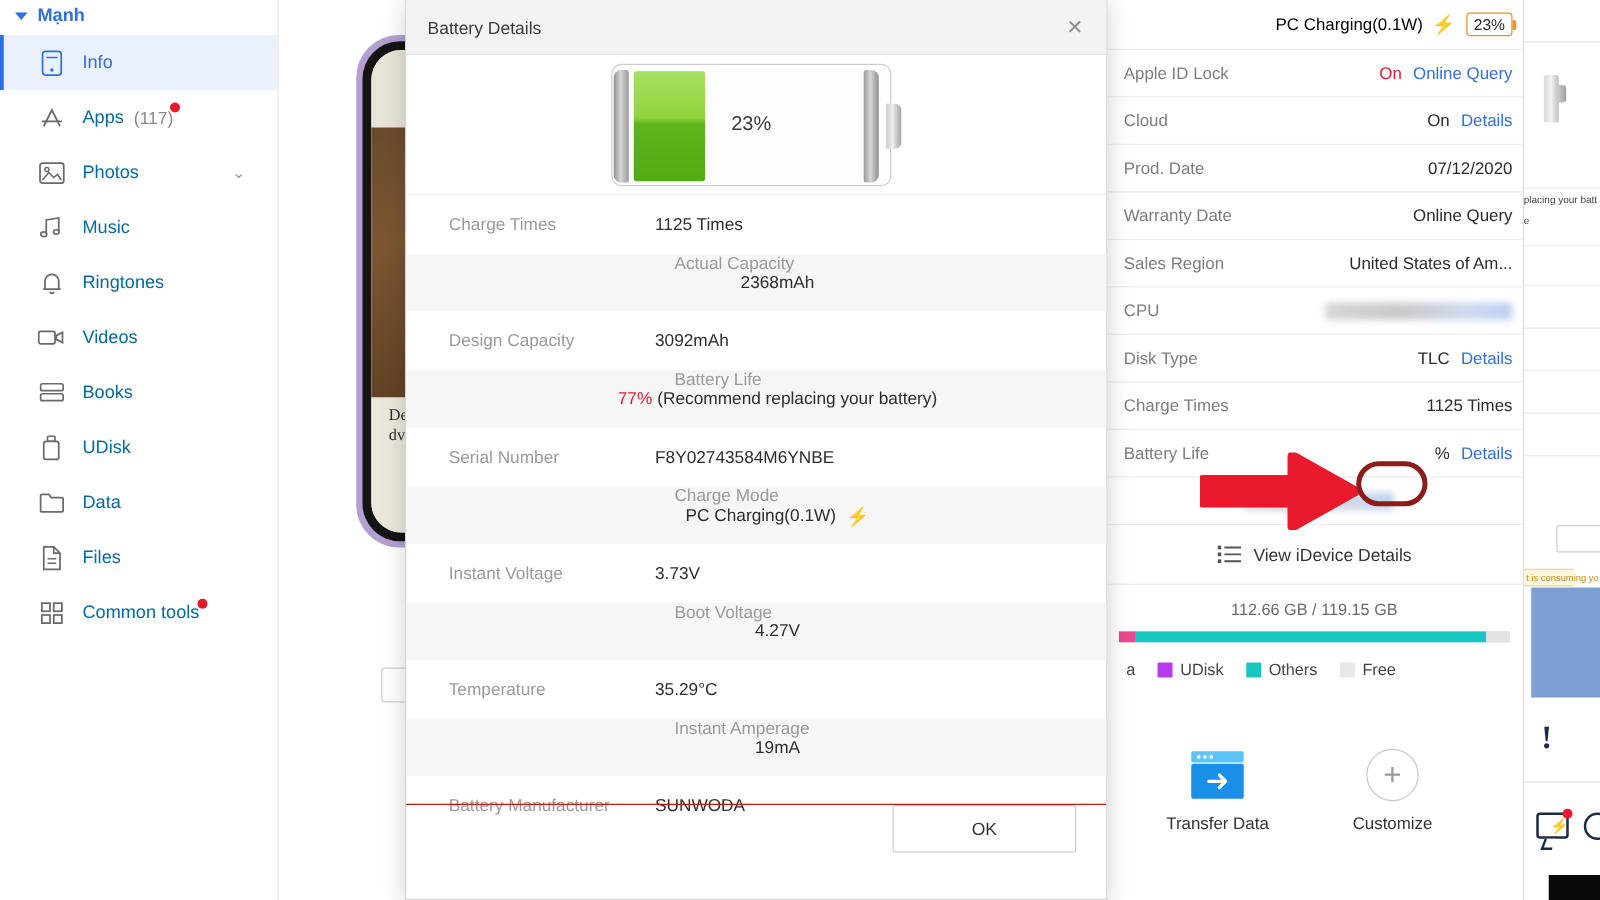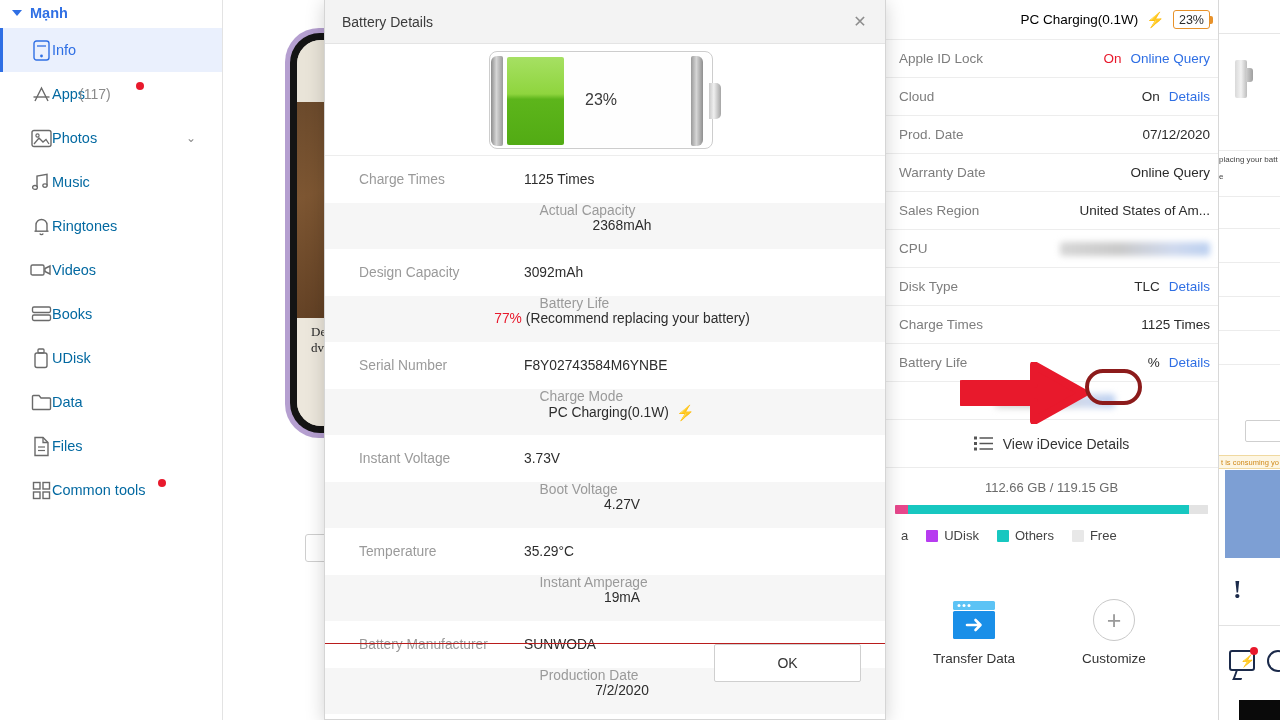--- a/index.html
+++ b/index.html
@@ -29,21 +29,21 @@
   }
   .bg-rowline { position: absolute; left: 0; width: 62px; height: 1px; background: #ececec; }
   .bg-text {
     position: absolute; font-size: 8px; color: #444; white-space: nowrap;
   }
   .bg-input {
     position: absolute; left: 26px; top: 420px; width: 60px; height: 22px;
     border: 1px solid #cfcfcf; border-radius: 2px; background: #fff;
   }
   .bg-orange {
-    position: absolute; left: 0; top: 455px; width: 62px; height: 14px;
+    position: absolute; left: 0; top: 455px; width: 40px; height: 14px;
     background: #fdf6e3; border-top: 1px solid #f0d9a0; border-bottom:1px solid #f0d9a0;
   }
   .bg-orange span { font-size: 7.5px; color: #d08a1b; white-space: nowrap; padding-left: 2px; line-height: 13px; display:block;}
   .bg-blue { position: absolute; left: 6px; top: 470px; width: 56px; height: 88px; background: #7d9fd4; }
   .bg-excl {
     position: absolute; left: 14px; top: 575px; font-size: 26px; font-weight: bold;
     color: #1b2a4a; font-family: "Liberation Serif", serif;
   }
   .bg-divline { position:absolute; left:0; top:625px; width:62px; height:1px; background:#e2e2e2;}
   .bg-chat {
@@ -77,21 +77,21 @@
   }
   .acct-caret {
     width: 0; height: 0; border-left: 5px solid transparent; border-right: 5px solid transparent;
     border-top: 6px solid #2f6fe4;
   }
   .acct-name { font-size: 14.5px; font-weight: bold; color: #2f6fe4; }
 
   .navlist { margin-top: 2px; }
   .navitem {
     position: relative; display: flex; align-items: center;
-    height: 44px; padding-left: 30px; cursor: default;
+    height: 44px; padding-left: 30px; gap: 14px; cursor: default;
   }
   .navitem.active { background: #eaf0fd; }
   .navitem.active::before {
     content: ""; position: absolute; left: 0; top: 0; width: 3px; height: 100%;
     background: #2f6fe4;
   }
   .navitem .ico { width: 22px; height: 22px; display: flex; align-items: center; justify-content: center; }
   .navitem .lbl { font-size: 14.5px; color: #0369a1; }
   .navitem.active .lbl { color: #2f6fe4; }
   .navitem .count { font-size: 14px; color: #8a8a8a; margin-left: -6px; }
@@ -647,24 +647,20 @@
         <span class="dv">35.29°C</span>
       </div>
       <div class="drow alt">
         <span class="dk">Instant Amperage</span>
         <span class="dv">19mA</span>
       </div>
       <div class="drow">
         <span class="dk">Battery Manufacturer</span>
         <span class="dv">SUNWODA</span>
       </div>
-      <div class="drow alt">
-        <span class="dk">Production Date</span>
-        <span class="dv">7/2/2020</span>
-      </div>
     </div>
 
     <div class="modal-foot">
       <div class="ok-btn">OK</div>
     </div>
   </div>
 
 </div>
 
 </body></html>

